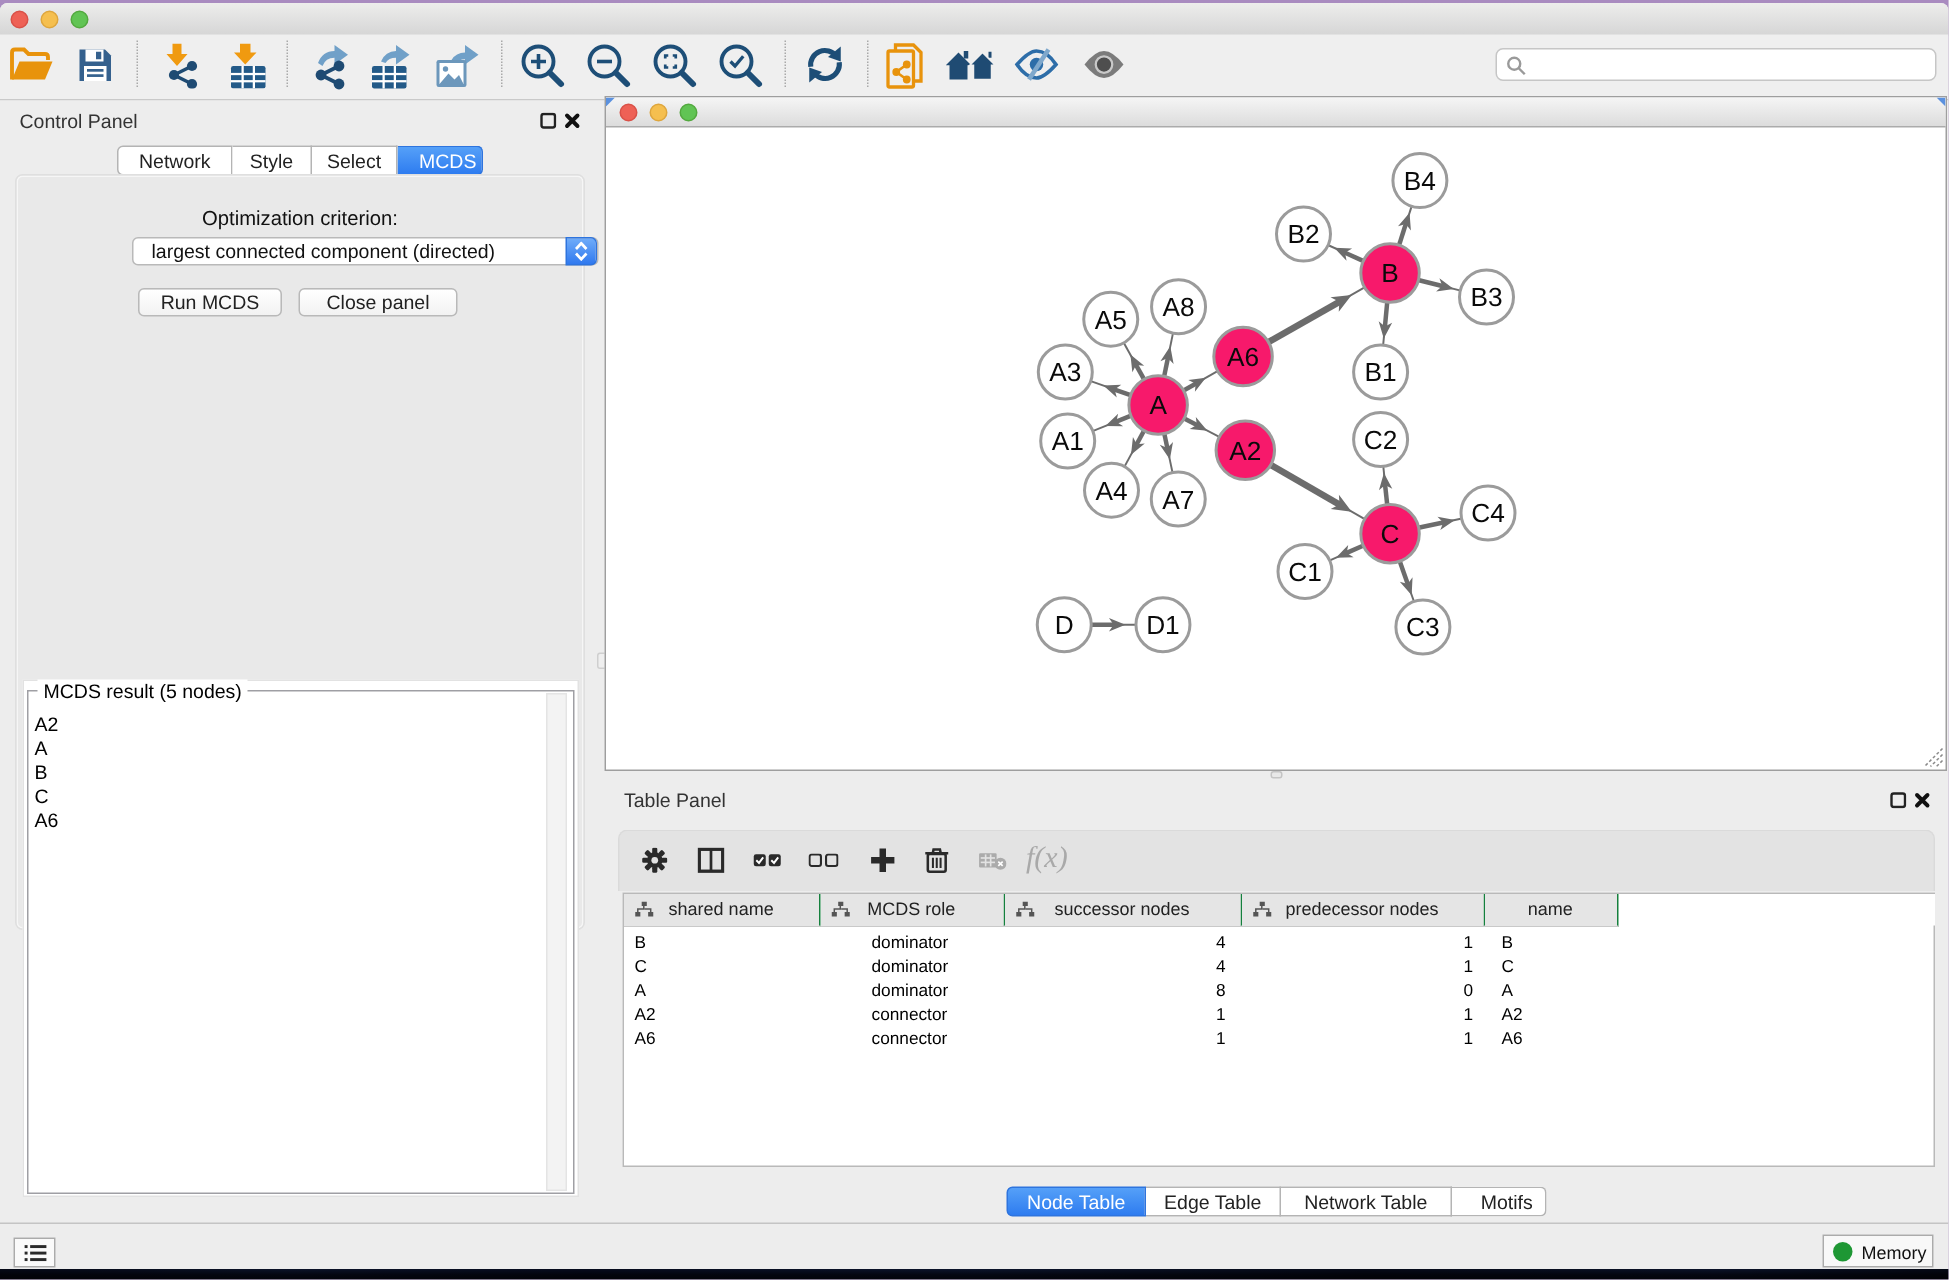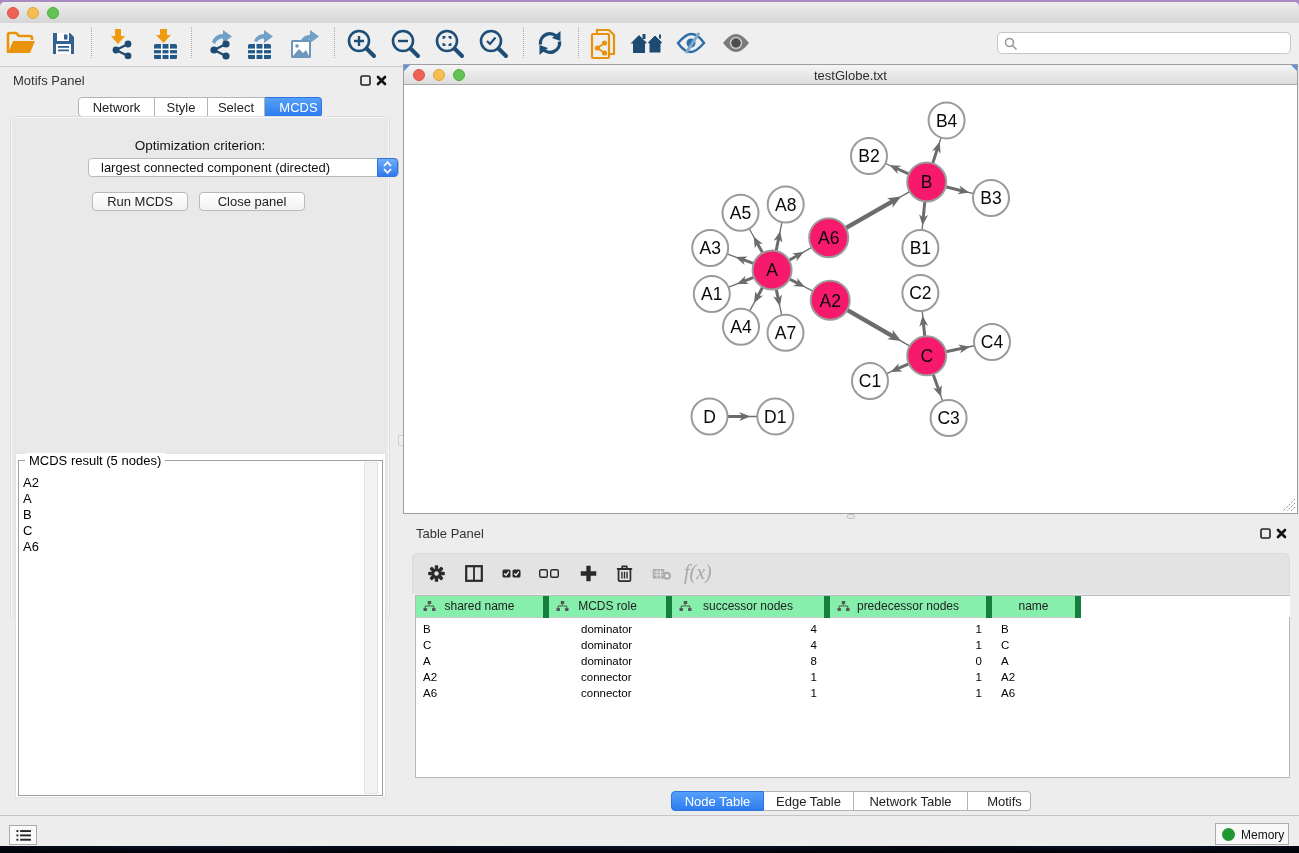--- a/index.html
+++ b/index.html
@@ -20,21 +20,21 @@
 .tab.last{border-radius:0 4px 4px 0;padding-left:12px;}
 .tab.sel{background:linear-gradient(#55A0F8,#2E7CF0);border-color:#2E74DE;color:#fff;}
 .panel{position:absolute;left:10px;top:116px;width:380px;height:688px;background:#E9E9E9;border:1px solid #DFDFDF;border-radius:5px;box-shadow:inset 0 0 0 1px #F6F6F6;}
 .btn{position:absolute;height:19px;background:linear-gradient(#FFFFFF,#F2F2F2);border:1px solid #B9B9B9;border-radius:4px;font-size:13px;color:#222;text-align:center;line-height:17px;}
 .frame{position:absolute;left:403px;top:64px;width:895px;height:450px;background:#fff;border:1px solid #9E9E9E;}
 .frametb{position:absolute;left:0;top:0;width:893px;height:20px;background:linear-gradient(#F5F5F5,#DCDCDC);border-bottom:1px solid #ABABAB;}
 .ftl{position:absolute;border-radius:50%;width:12px;height:12px;top:4px;}
 .statusbar{position:absolute;left:0;top:815px;width:1299px;height:31px;background:#EDEDED;border-top:1px solid #C4C4C4;}
 .darkstrip{position:absolute;left:0;top:846px;width:1299px;height:7px;background:linear-gradient(#2B4163,#101628 55%,#0A0E1A),linear-gradient(90deg,#10121e,#232736 15%,#141627 30%,#252a3a 50%,#121420 70%,#222636 88%,#0f111c);background-blend-mode:overlay;}
 table.dt{border-collapse:collapse;font-size:11.5px;color:#000;table-layout:fixed;}
-table.dt th{font-weight:normal;background:#86efac;border-right:6px solid #15803d;border-bottom:1px solid #C9C9C9;height:21px;font-size:12px;color:#222;position:relative;}
+table.dt th{font-weight:normal;background:#e5e5e5;border-right:1px solid #15803d;border-bottom:1px solid #C9C9C9;height:21px;font-size:12px;color:#222;position:relative;}
 table.dt td{height:16px;padding:0;white-space:nowrap;overflow:hidden;}
 table.dt td:nth-child(1){padding-left:7px;}
 table.dt td:nth-child(2){padding-left:35px;}
 table.dt td:nth-child(3){text-align:right;padding-right:10px;}
 table.dt td:nth-child(4){text-align:right;padding-right:7px;}
 table.dt td:nth-child(5){padding-left:12px;}
 </style></head><body>
 <div class="win"></div>
 <div class="titlebar">
 <div class="tl" style="left:7px;background:#EE6156;border:0.5px solid #D95148;"></div>
@@ -155,21 +155,21 @@
     </svg>
 <div class="searchbox">
       <svg width="14" height="14" viewBox="0 0 14 14" style="position:absolute;left:6px;top:4px">
         <circle cx="5.5" cy="5.5" r="4" fill="none" stroke="#9A9A9A" stroke-width="1.6"></circle>
         <path d="M8.5 8.5 L12.5 12.5" stroke="#9A9A9A" stroke-width="1.6"></path>
       </svg>
     </div>
 </div>
 <div class="content">
 
-<div class="ptitle abs" style="left:13px;top:6px;">Motifs Panel</div>
+<div class="ptitle abs" style="left:13px;top:6px;">Control Panel</div>
 <svg class="abs" style="left:360px;top:8px" width="11" height="11" viewBox="0 0 11 11">
       <rect x="1" y="1" width="9" height="9" fill="none" stroke="#222" stroke-width="1.6" rx="1.5"></rect>
     </svg>
 <svg class="abs" style="left:376px;top:8px" width="11" height="11" viewBox="0 0 11 11">
       <path d="M2 2 L9 9 M9 2 L2 9" stroke="#111" stroke-width="2.6" stroke-linecap="round"></path>
     </svg>
 
 <div class="tabrow" style="left:78px;top:30px;">
 <div class="tab first" style="width:77px;">Network</div>
 <div class="tab" style="width:53px;">Style</div>
@@ -200,21 +200,20 @@
 </div>
 
 <div class="abs" style="left:398px;top:368px;width:7px;height:11px;background:#EFEFEF;border:1px solid #CFCFCF;border-radius:2px;"></div>
 </div>
 
 <div class="frame">
 <div class="frametb">
 <div class="ftl" style="left:9px;background:#EE6156;border:0.5px solid #D95148;"></div>
 <div class="ftl" style="left:29px;background:#F5BF4F;border:0.5px solid #DEA63D;"></div>
 <div class="ftl" style="left:49px;background:#61C454;border:0.5px solid #53A93F;"></div>
-<div style="position:absolute;top:3px;left:0;width:100%;text-align:center;font-size:13px;color:#2F2F2F;">testGlobe.txt</div>
 <svg width="6" height="6" style="position:absolute;left:0;top:0">
         <path d="M0 0 L6 0 L0 6 Z" fill="#4A86DD" opacity="0.9"></path>
       </svg>
 <svg width="6" height="6" style="position:absolute;right:0;top:0">
         <path d="M0 0 L6 0 L6 6 Z" fill="#4A86DD" opacity="0.9"></path>
       </svg>
 </div>
 <svg style="position:absolute;left:0;top:20px" width="893" height="427" viewBox="0 0 893 427" font-family="Liberation Sans,sans-serif">
 <line x1="350.9" y1="191.8" x2="323.6" y2="202.7" stroke="#6C6C6C" stroke-width="1.3"></line>
 <line x1="350.9" y1="191.8" x2="340.2" y2="196.1" stroke="#6C6C6C" stroke-width="3.0"></line>

